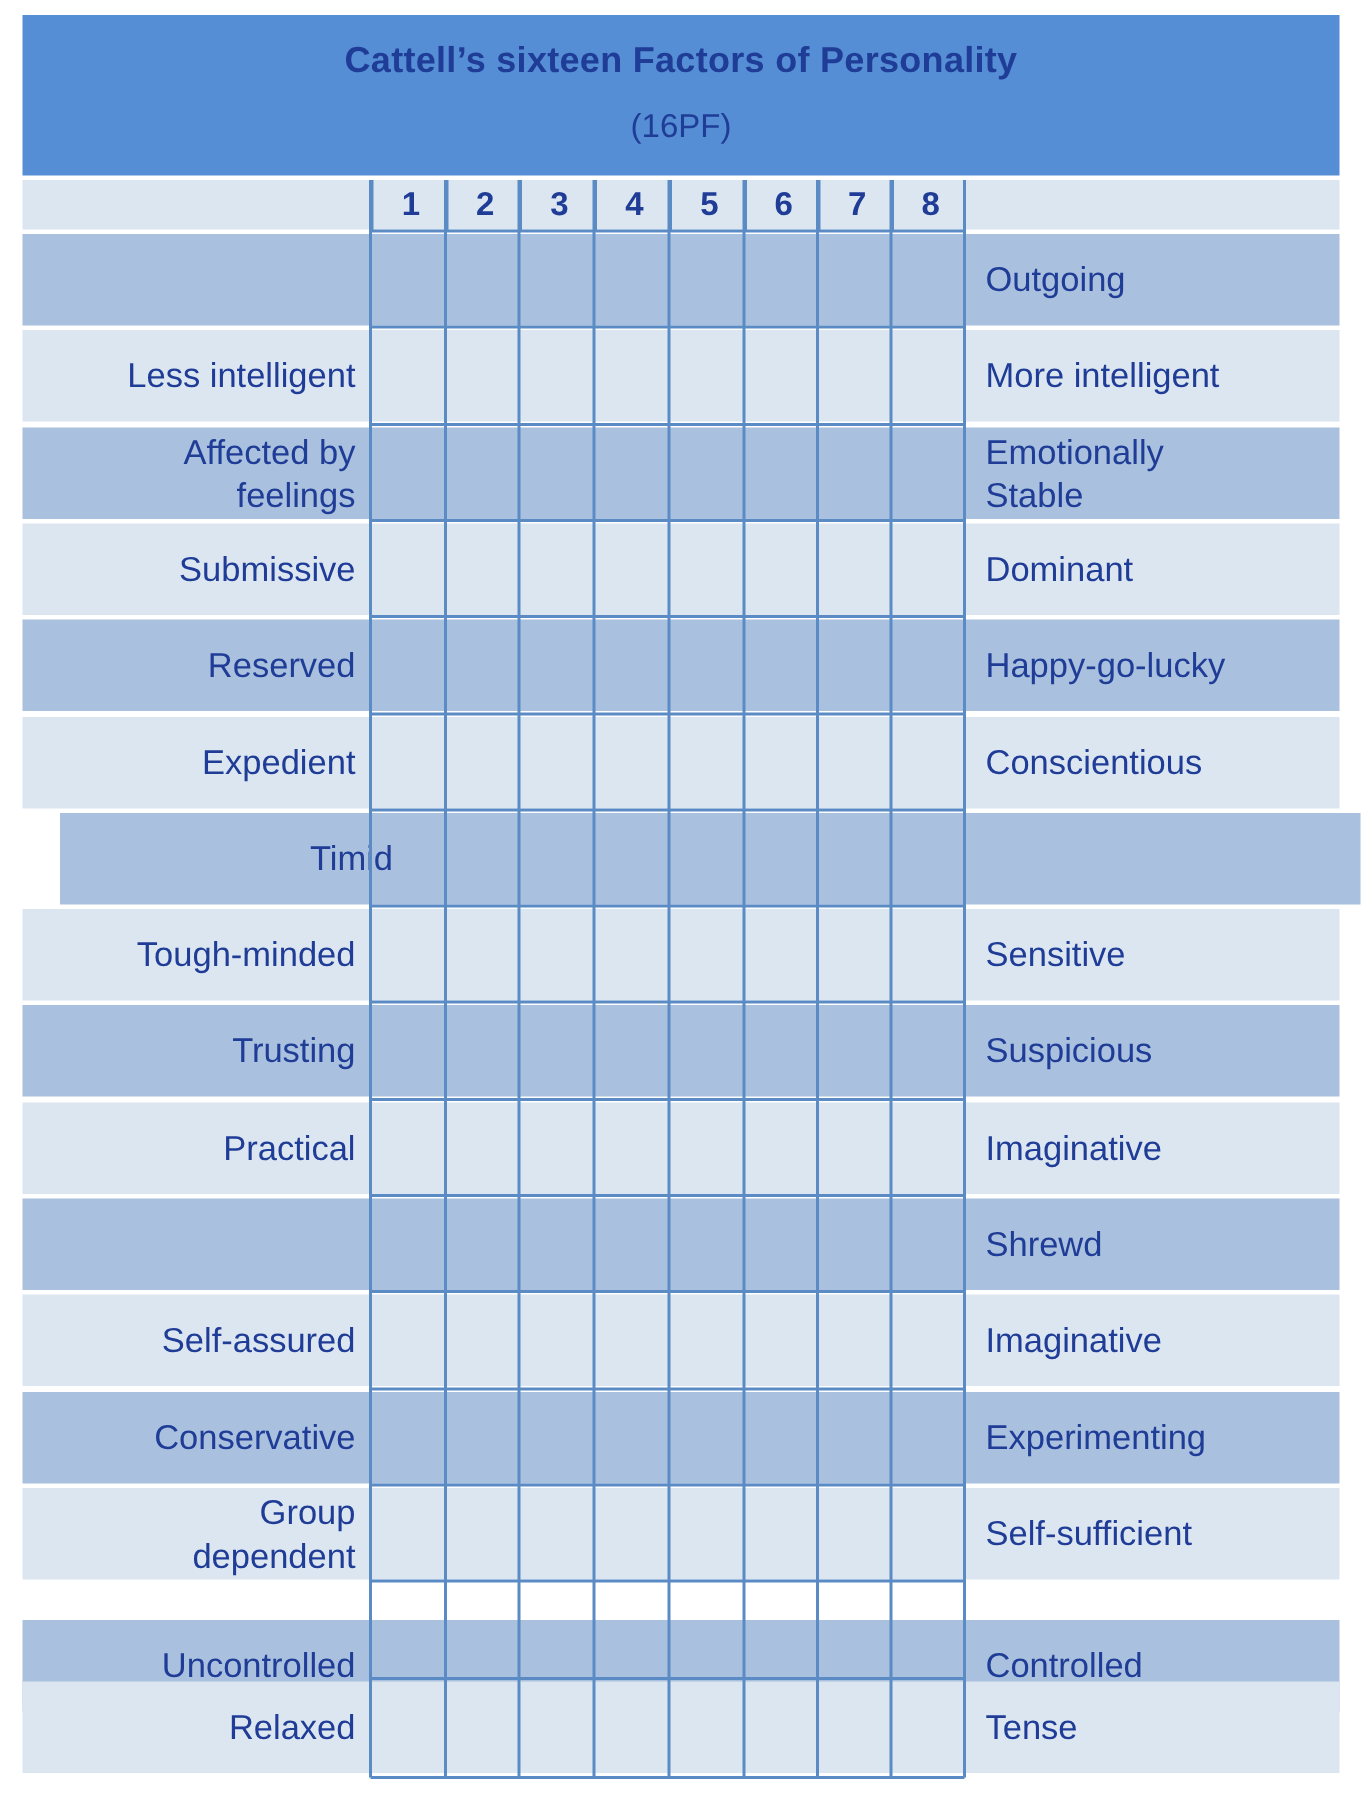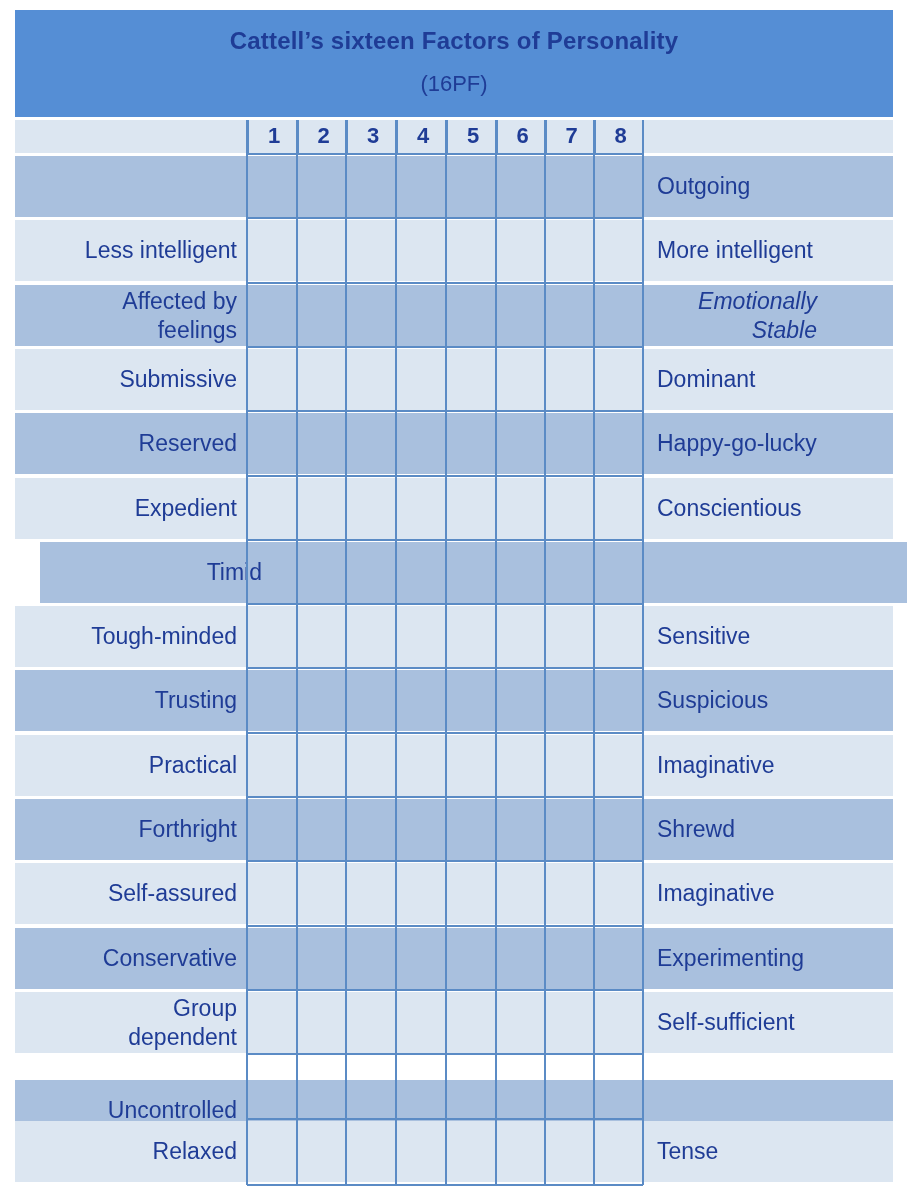--- a/index.html
+++ b/index.html
@@ -13,21 +13,21 @@
   .num { position:absolute; top:120px; height:34px; font-size:22px; font-weight:bold;
          color:#1f3c96; text-align:center; line-height:32px;
          border-left:2px solid #5b8bc5; box-sizing:border-box; }
   .row { position:absolute; left:15px; width:878px; height:61px; }
   .row.dark { background:#a9c0de; }
   .row.light { background:#dce6f1; }
   .lbl-left { position:absolute; left:0; width:222px; top:0; height:61px;
               display:flex; align-items:center; justify-content:flex-end; text-align:right;
               color:#1f3c96; font-size:23px; line-height:29px; }
   .lbl-right { position:absolute; left:642px; width:230px; top:0; height:61px;
-               display:flex; align-items:center; justify-content:flex-start; text-align:right;
+               display:flex; align-items:center; justify-content:flex-start; text-align:left;
                color:#1f3c96; font-size:23px; line-height:29px; }
   .vline { position:absolute; top:120px; width:2px; height:1065px; background:#5b8bc5; }
   .hline { position:absolute; left:247px; width:396px; height:2px; background:#5b8bc5; }
   .cell { position:absolute; height:61px; }
 </style>
 </head>
 <body>
 
 <div>
   <div class="title-band">
@@ -75,21 +75,21 @@
         <div class="cell" style="left: 431px; width: 50px; top: 0px;"></div>
         <div class="cell" style="left: 481px; width: 49px; top: 0px;"></div>
         <div class="cell" style="left: 530px; width: 49px; top: 0px;"></div>
         <div class="cell" style="left: 579px; width: 49px; top: 0px;"></div>
       </div>
       <div class="row dark" style="top: 285px;">
         <div class="lbl-left">
           <span style="max-width: 160px;">Affected by feelings</span>
         </div>
         <div class="lbl-right">
-          <span style="max-width: 160px; font-style: italic;">Emotionally Stable</span>
+          <span style="max-width: 160px;">Emotionally Stable</span>
         </div>
         <div class="cell" style="left: 232px; width: 50px; top: 0px;"></div>
         <div class="cell" style="left: 282px; width: 49px; top: 0px;"></div>
         <div class="cell" style="left: 331px; width: 50px; top: 0px;"></div>
         <div class="cell" style="left: 381px; width: 50px; top: 0px;"></div>
         <div class="cell" style="left: 431px; width: 50px; top: 0px;"></div>
         <div class="cell" style="left: 481px; width: 49px; top: 0px;"></div>
         <div class="cell" style="left: 530px; width: 49px; top: 0px;"></div>
         <div class="cell" style="left: 579px; width: 49px; top: 0px;"></div>
       </div>
@@ -196,23 +196,20 @@
         <div class="cell" style="left: 232px; width: 50px; top: 0px;"></div>
         <div class="cell" style="left: 282px; width: 49px; top: 0px;"></div>
         <div class="cell" style="left: 331px; width: 50px; top: 0px;"></div>
         <div class="cell" style="left: 381px; width: 50px; top: 0px;"></div>
         <div class="cell" style="left: 431px; width: 50px; top: 0px;"></div>
         <div class="cell" style="left: 481px; width: 49px; top: 0px;"></div>
         <div class="cell" style="left: 530px; width: 49px; top: 0px;"></div>
         <div class="cell" style="left: 579px; width: 49px; top: 0px;"></div>
       </div>
       <div class="row dark" style="top: 799px;">
-        <div class="lbl-left">
-          <span>Forthright</span>
-        </div>
         <div class="lbl-right">
           <span>Shrewd</span>
         </div>
         <div class="cell" style="left: 232px; width: 50px; top: 0px;"></div>
         <div class="cell" style="left: 282px; width: 49px; top: 0px;"></div>
         <div class="cell" style="left: 331px; width: 50px; top: 0px;"></div>
         <div class="cell" style="left: 381px; width: 50px; top: 0px;"></div>
         <div class="cell" style="left: 431px; width: 50px; top: 0px;"></div>
         <div class="cell" style="left: 481px; width: 49px; top: 0px;"></div>
         <div class="cell" style="left: 530px; width: 49px; top: 0px;"></div>
@@ -262,20 +259,23 @@
         <div class="cell" style="left: 331px; width: 50px; top: 0px;"></div>
         <div class="cell" style="left: 381px; width: 50px; top: 0px;"></div>
         <div class="cell" style="left: 431px; width: 50px; top: 0px;"></div>
         <div class="cell" style="left: 481px; width: 49px; top: 0px;"></div>
         <div class="cell" style="left: 530px; width: 49px; top: 0px;"></div>
         <div class="cell" style="left: 579px; width: 49px; top: 0px;"></div>
       </div>
       <div class="row dark" style="top: 1080px;">
         <div class="lbl-left">
           <span>Uncontrolled</span>
+        </div>
+        <div class="lbl-right">
+          <span>Controlled</span>
         </div>
         <div class="cell" style="left: 232px; width: 50px; top: 0px;"></div>
         <div class="cell" style="left: 282px; width: 49px; top: 0px;"></div>
         <div class="cell" style="left: 331px; width: 50px; top: 0px;"></div>
         <div class="cell" style="left: 381px; width: 50px; top: 0px;"></div>
         <div class="cell" style="left: 431px; width: 50px; top: 0px;"></div>
         <div class="cell" style="left: 481px; width: 49px; top: 0px;"></div>
         <div class="cell" style="left: 530px; width: 49px; top: 0px;"></div>
         <div class="cell" style="left: 579px; width: 49px; top: 0px;"></div>
       </div>

